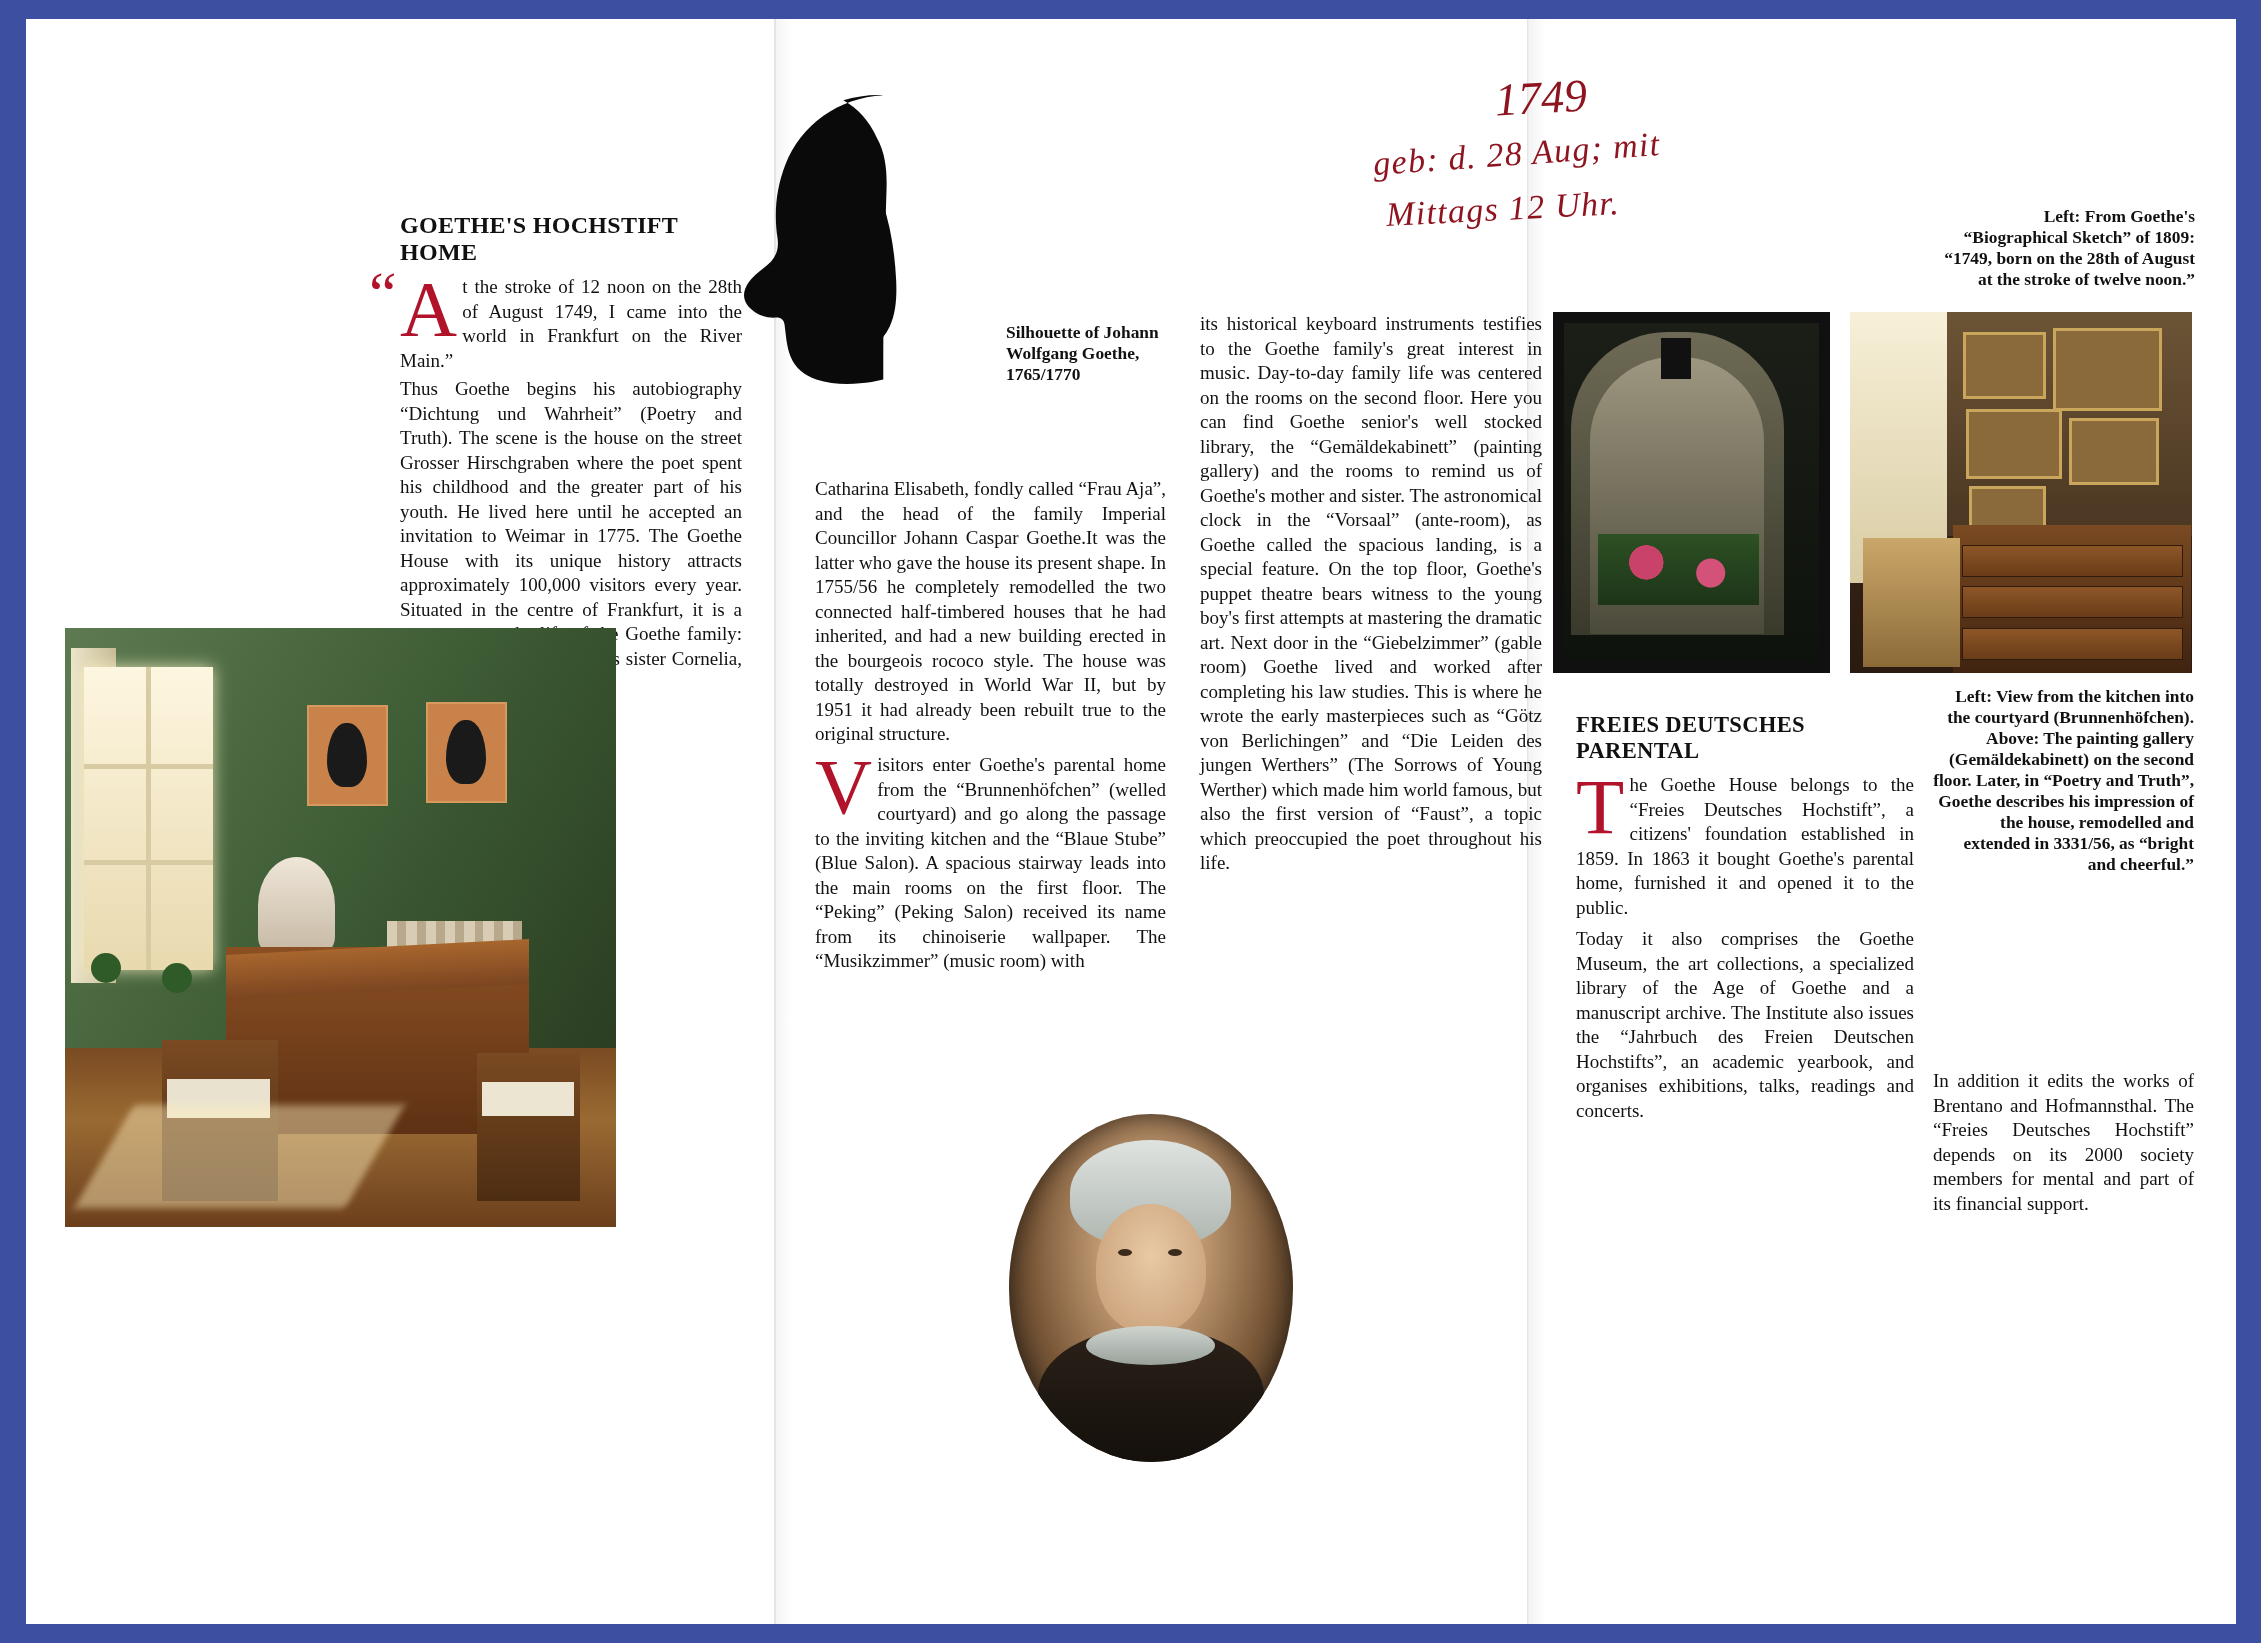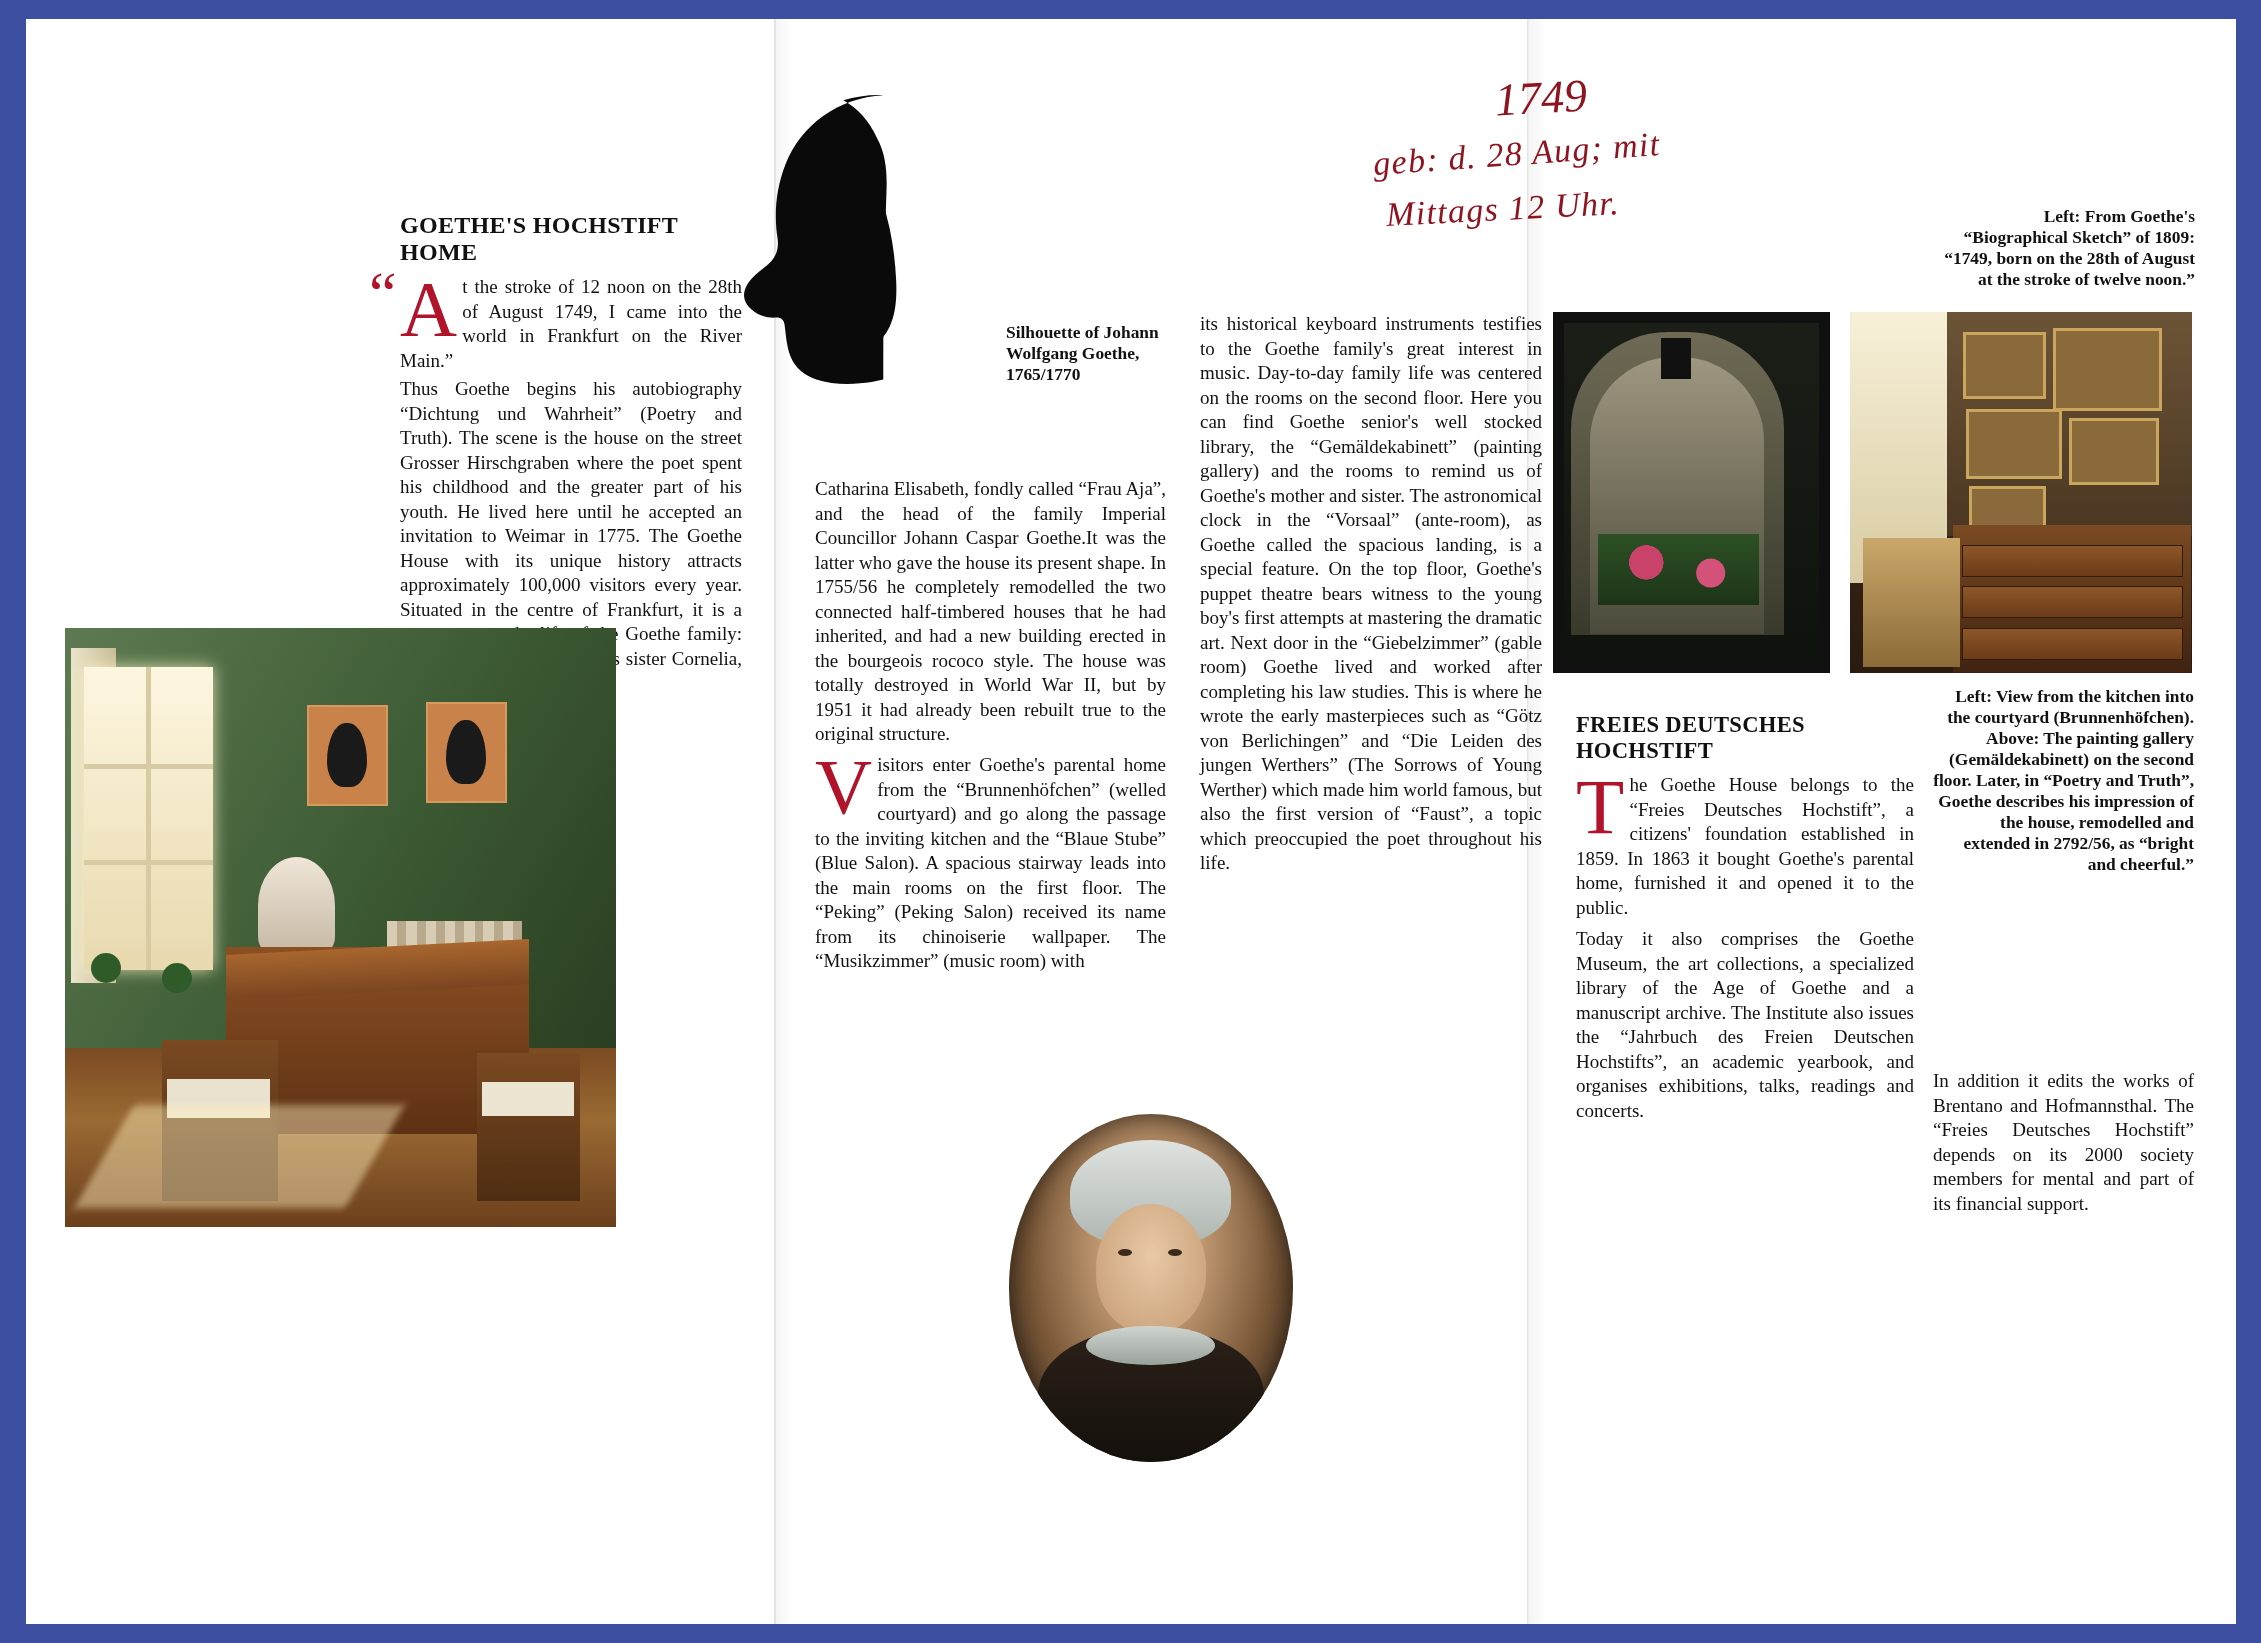--- a/index.html
+++ b/index.html
@@ -241,21 +241,21 @@
     <div class="bonnet"></div>
     <div class="face">
       <div class="eye" style="left:22px;top:45px;"></div>
       <div class="eye" style="left:72px;top:45px;"></div>
     </div>
     <div class="dress"></div>
     <div class="collar"></div>
   </div>
 
   <div class="col" style="left:1550px;top:693px;width:338px;">
-    <h2 class="section" style="font-size:22.6px;">FREIES DEUTSCHES HOCHSTIFT</h2>
+    <h2 class="section" style="font-size:22.6px;">FREIES DEUTSCHES PARENTAL</h2>
     <p class="body" style="margin-top:6.4px;"><span class="dropcap">T</span><span>he Goethe House belongs to the “Freies Deutsches Hochstift”, a citizens' foundation established in 1859. In 1863 it bought Goethe's parental home, furnished it and opened it to the public.</span></p>
     <p class="body" style="margin-top:7px;">Today it also comprises the Goethe Museum, the art collections, a specialized library of the Age of Goethe and a manuscript archive. The Institute also issues the “Jahrbuch des Freien Deutschen Hochstifts”, an academic yearbook, and organises exhibitions, talks, readings and concerts.</p>
   </div>
 
   <div id="handwriting">
     <div class="yr">1749</div>
     <div class="l1">geb: d. 28 Aug; mit</div>
     <div class="l2">Mittags 12 Uhr.</div>
   </div>
 
@@ -278,20 +278,20 @@
     <div class="pic" style="left:219px;top:106px;width:84px;height:61px;"></div>
     <div class="pic" style="left:119px;top:174px;width:71px;height:52px;"></div>
     <div class="commode">
       <div class="dr" style="top:19.3px;"></div>
       <div class="dr" style="top:61px;"></div>
       <div class="dr" style="top:103px;"></div>
     </div>
     <div class="chair"></div>
   </div>
 
-  <div class="cap right" style="position:absolute;left:1907px;top:667px;width:261px;">Left: View from the kitchen into the courtyard (Brunnenhöfchen). Above: The painting gallery (Gemäldekabinett) on the second floor. Later, in “Poetry and Truth”, Goethe describes his impression of the house, remodelled and extended in 2792/56, as “bright and cheerful.”</div>
+  <div class="cap right" style="position:absolute;left:1907px;top:667px;width:261px;">Left: View from the kitchen into the courtyard (Brunnenhöfchen). Above: The painting gallery (Gemäldekabinett) on the second floor. Later, in “Poetry and Truth”, Goethe describes his impression of the house, remodelled and extended in 3331/56, as “bright and cheerful.”</div>
 
   <div class="col" style="left:1907px;top:1050px;width:261px;">
     <p class="body">In addition it edits the works of Brentano and Hofmannsthal. The “Freies Deutsches Hochstift” depends on its 2000 society members for mental and part of its financial support.</p>
   </div>
 
 </div>
 
 
 </body></html>

